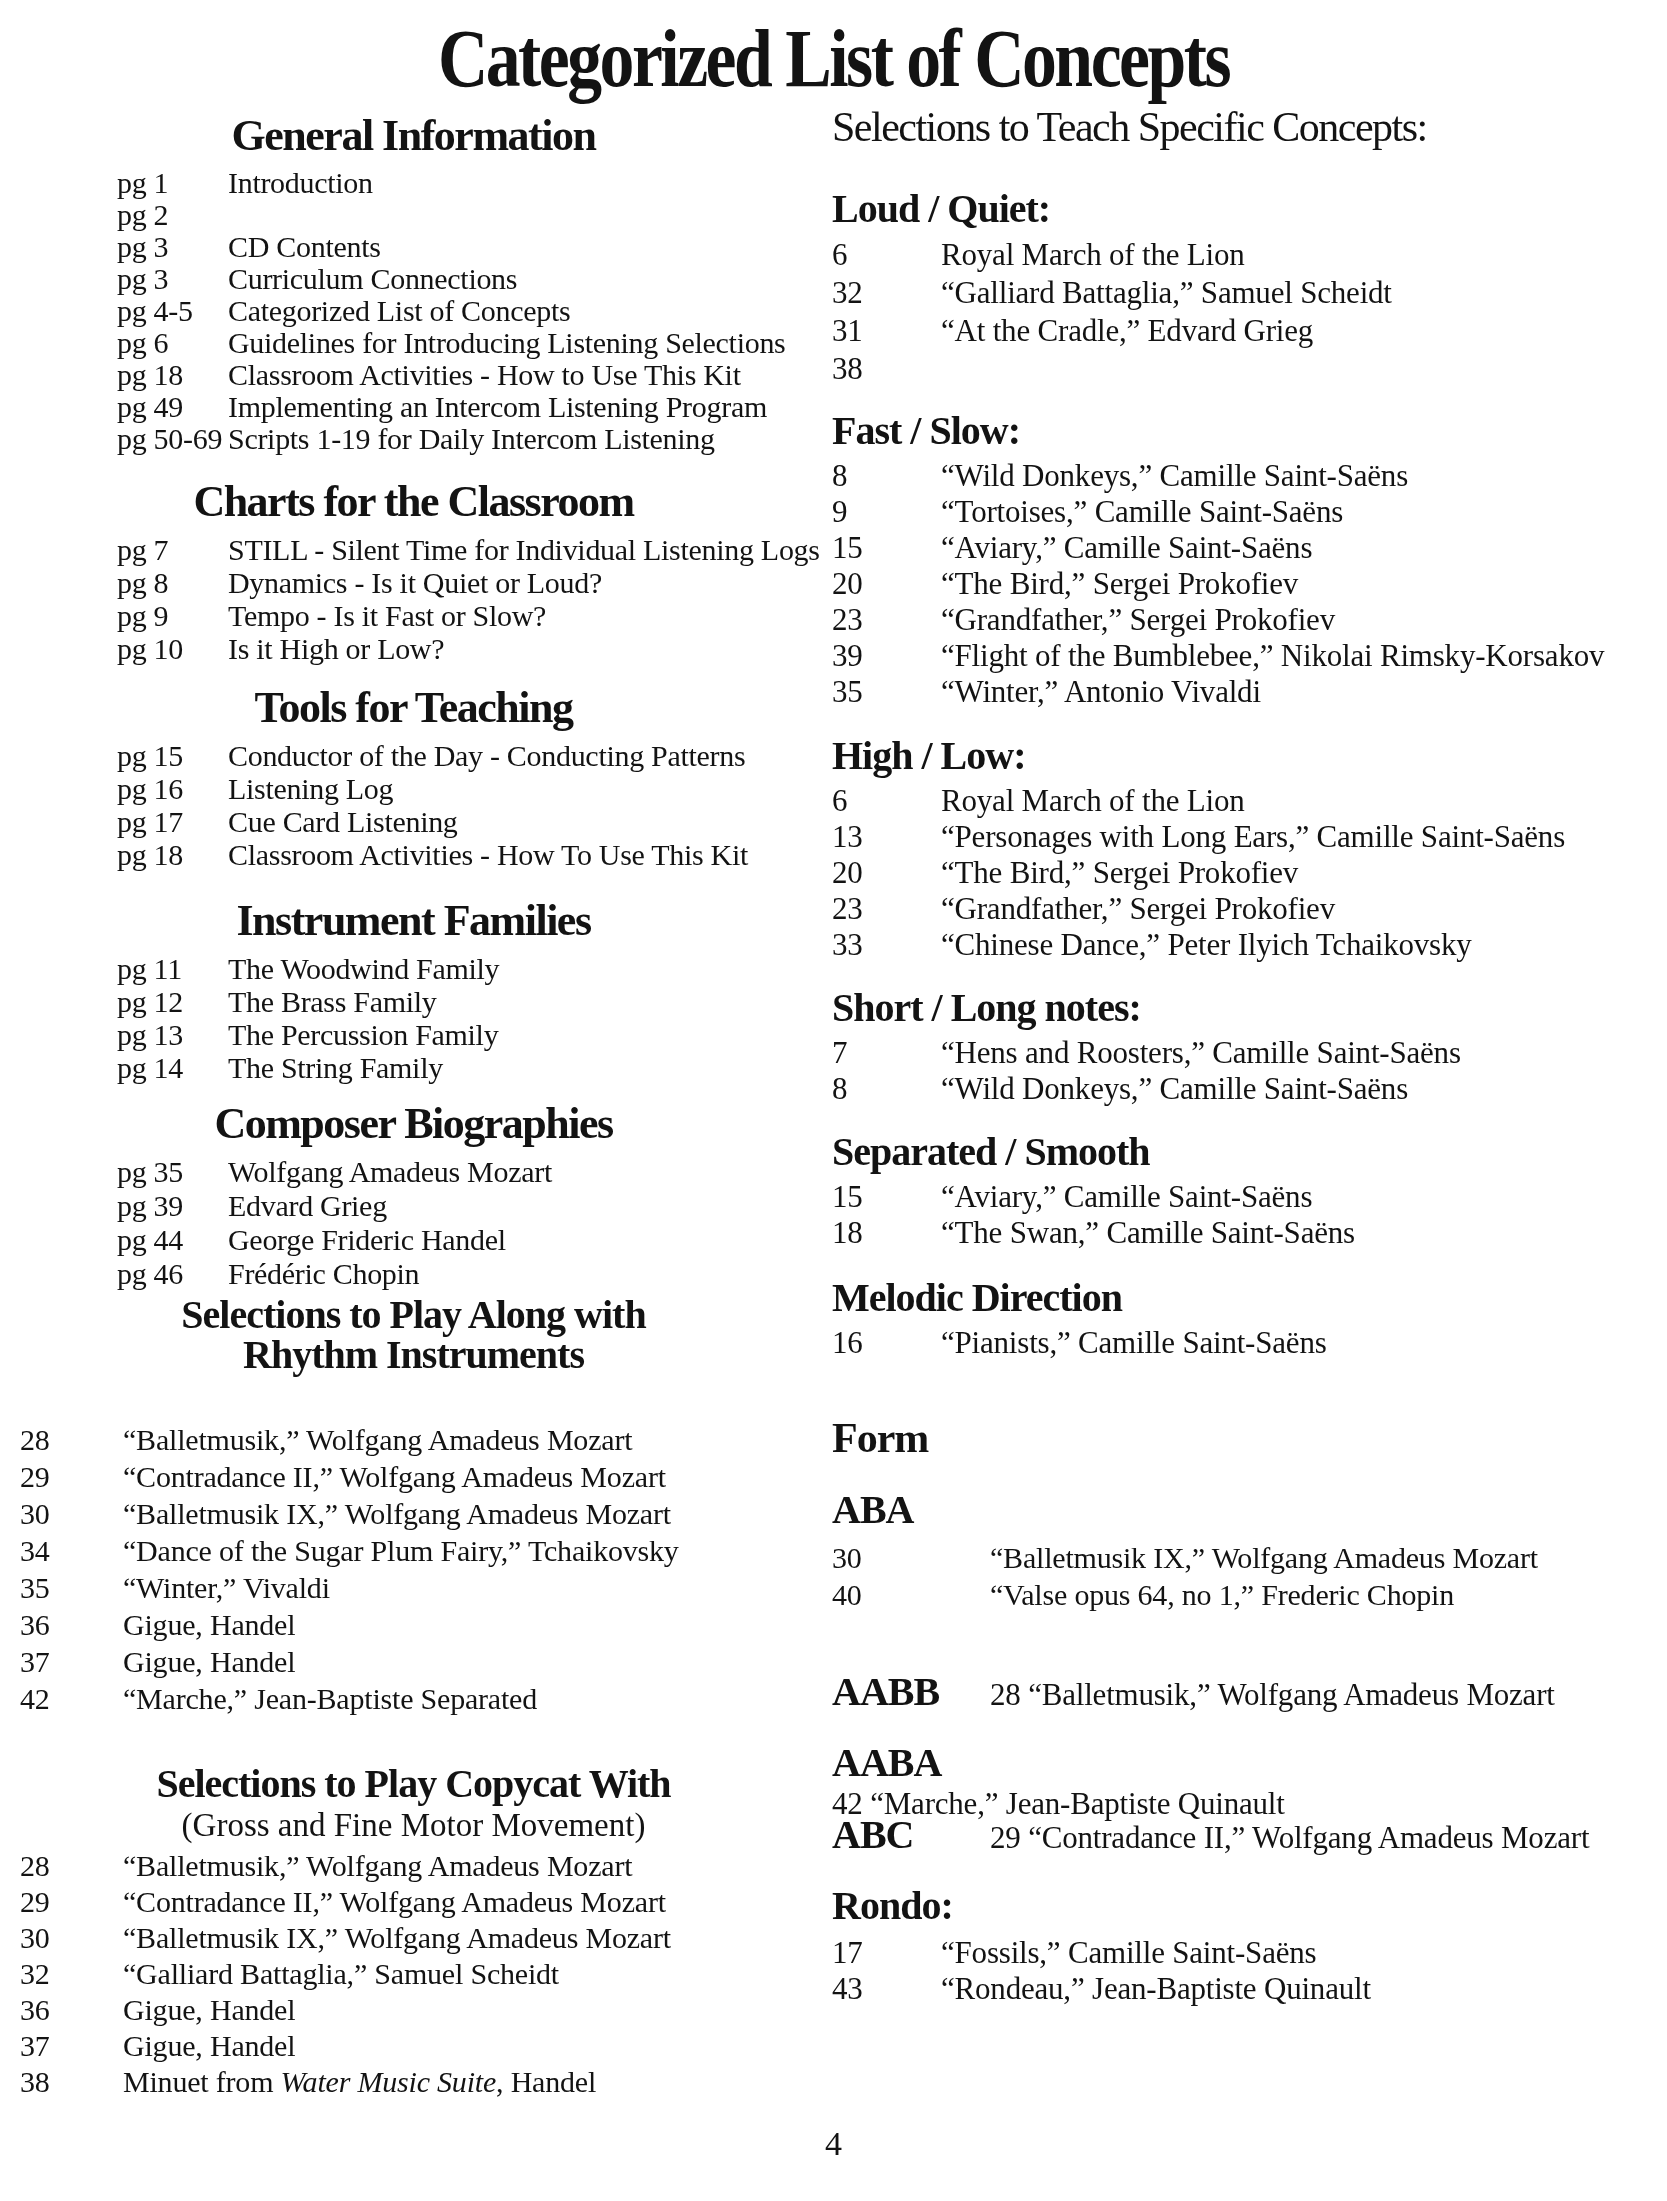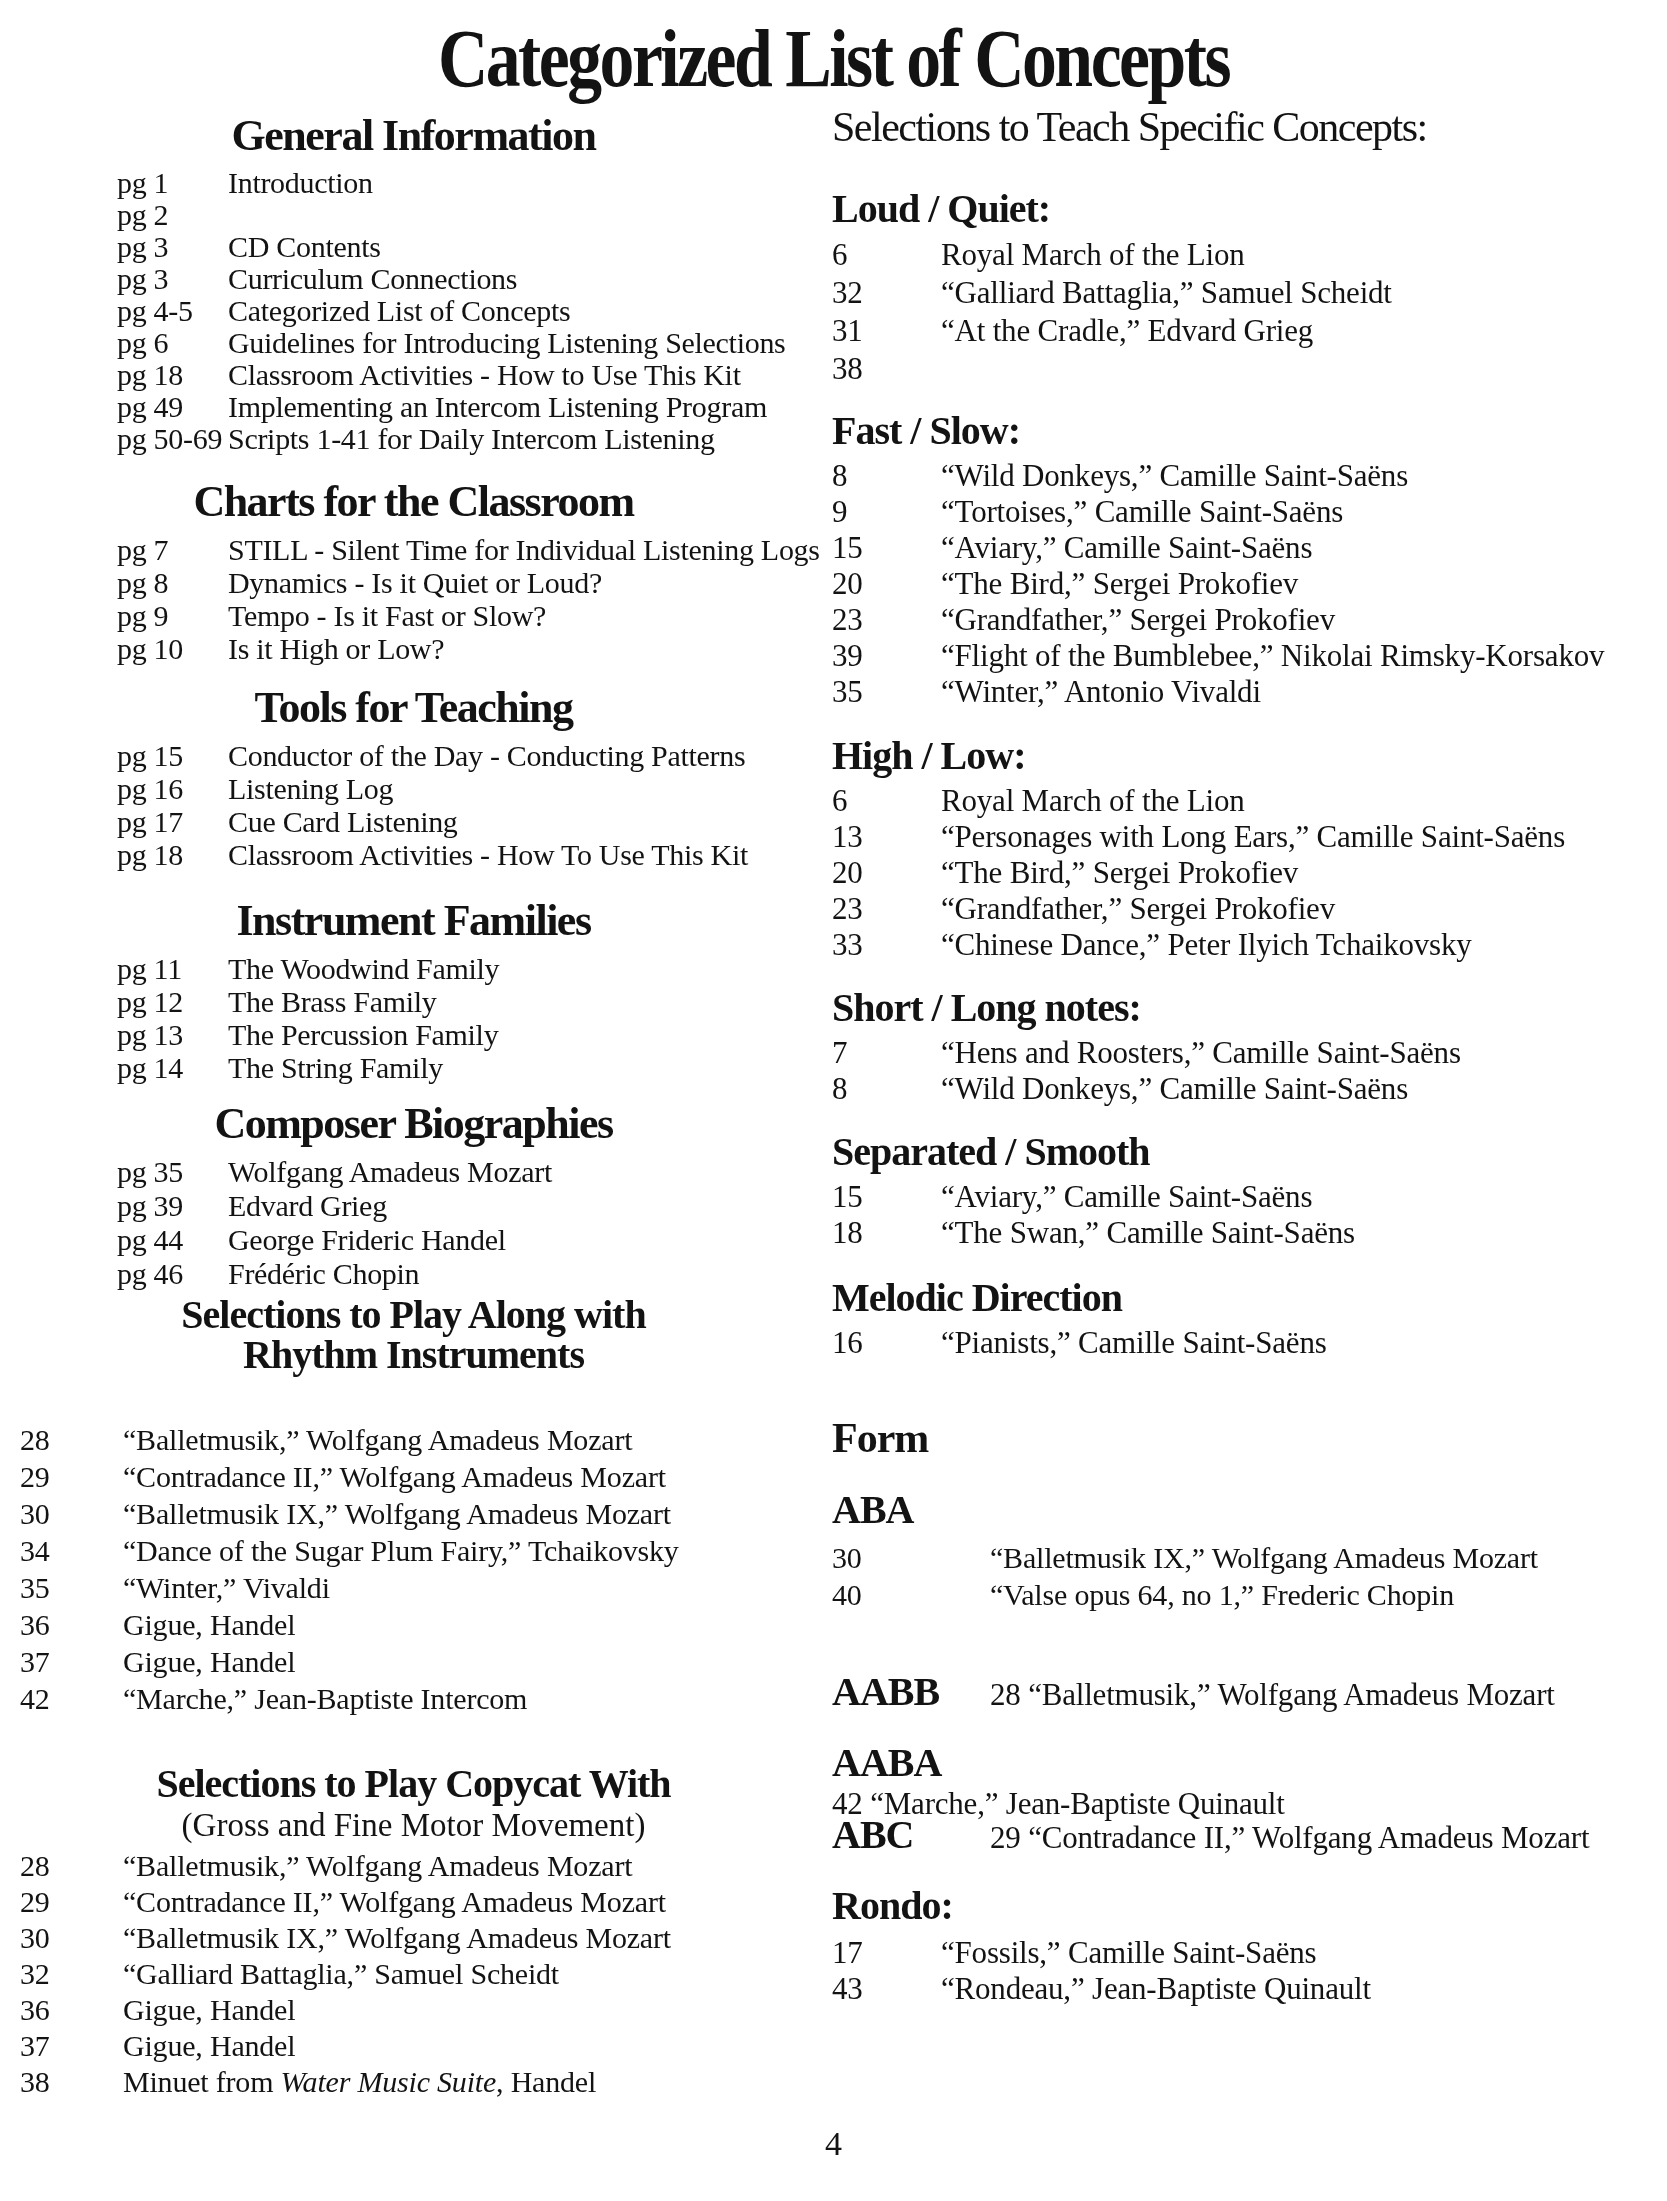--- a/index.html
+++ b/index.html
@@ -115,21 +115,21 @@
         <div class="pg-row">
         <span class="pg">pg 18</span>
         <span class="lbl">Classroom Activities - How to Use This Kit</span>
       </div>
         <div class="pg-row">
         <span class="pg">pg 49</span>
         <span class="lbl">Implementing an Intercom Listening Program</span>
       </div>
         <div class="pg-row">
         <span class="pg">pg 50-69</span>
-        <span class="lbl">Scripts 1-41 for Daily Intercom Listening</span>
+        <span class="lbl">Scripts 1-19 for Daily Intercom Listening</span>
       </div>
       </div>
   </section>
 
   <section class="blk left-blk" id="sec-charts">
     <div class="h2l">Charts for the Classroom</div>
     <div class="items lh33">
 
     <div class="pg-row">
         <span class="pg">pg 7</span>
@@ -247,21 +247,21 @@
         <div class="num-row">
         <span class="num">36</span>
         <span class="ttl"><span>Gigue, Handel</span><i></i><span></span></span>
       </div>
         <div class="num-row">
         <span class="num">37</span>
         <span class="ttl"><span>Gigue, Handel</span><i></i><span></span></span>
       </div>
         <div class="num-row">
         <span class="num">42</span>
-        <span class="ttl"><span>“Marche,” Jean-Baptiste Intercom</span><i></i><span></span></span>
+        <span class="ttl"><span>“Marche,” Jean-Baptiste Separated</span><i></i><span></span></span>
       </div>
       </div>
   </section>
 
   <section class="blk left-blk left-num" id="sec-copycat">
     <div class="h2c">Selections to Play Copycat With</div>
     <div class="h3c">(Gross and Fine Motor Movement)</div>
     <div class="items lh365">
 
     <div class="num-row">

